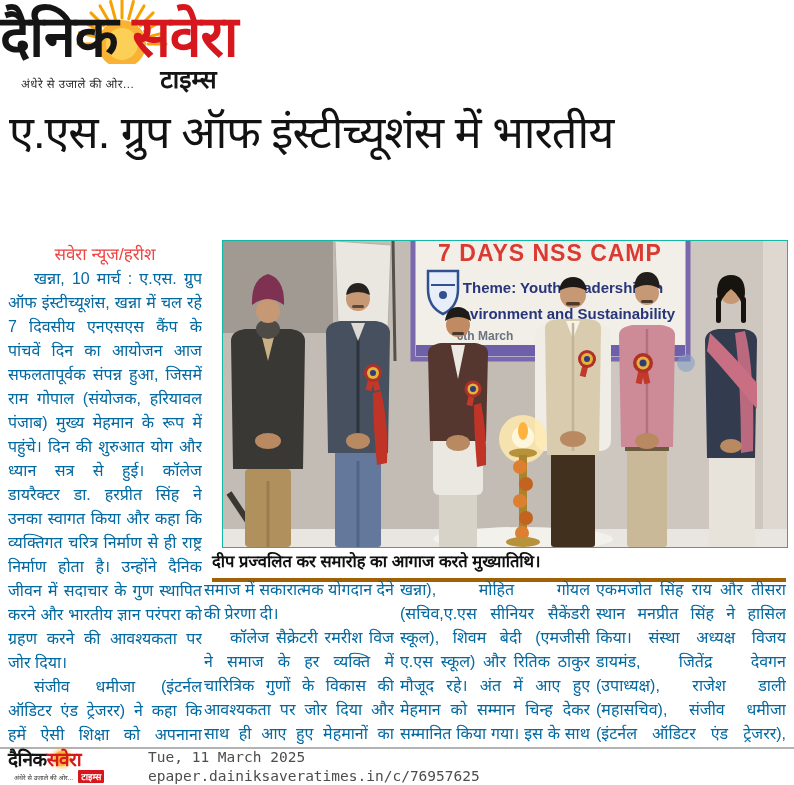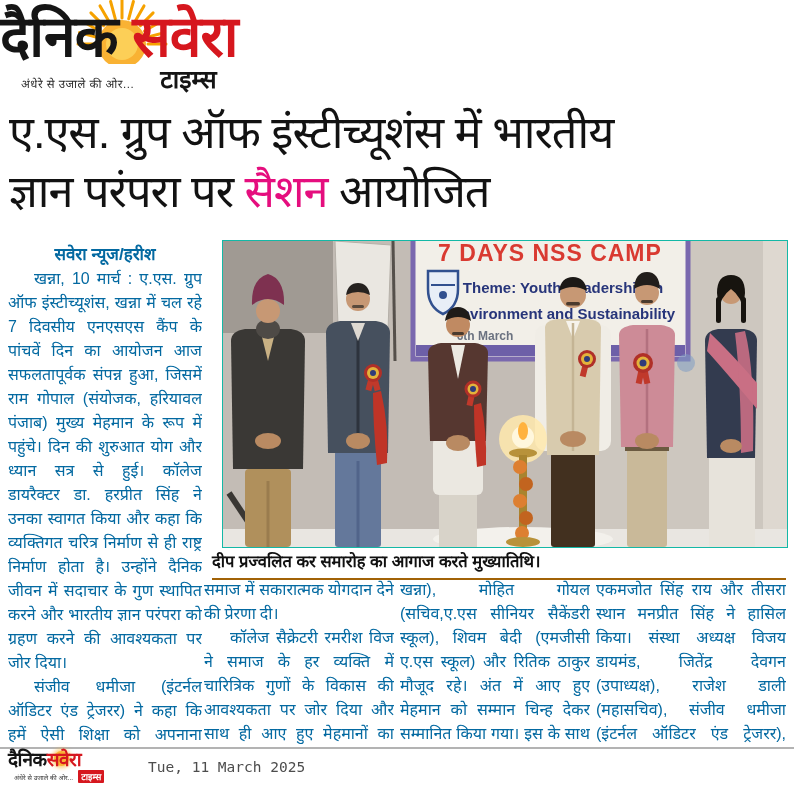--- a/index.html
+++ b/index.html
@@ -16,34 +16,34 @@
   .mast-title .red{color:#d6171e;}
   .mast-bottom{position:relative;z-index:1;display:flex;justify-content:center;align-items:baseline;gap:26px;margin-top:-4px;}
   .mast-tagline{font-size:11.5px;color:#2b2b2b;letter-spacing:.5px;}
   .mast-sub{font-size:25px;font-weight:800;color:#151515;letter-spacing:0;}
   
   .headline{position:absolute;top:104px;left:9px;width:776px;font-size:45px;line-height:1.3;
     font-weight:400;color:#121212;letter-spacing:-1px;text-align:left;}
   .headline .hl-pink{color:#e50e7e;}
   
   .byline{position:absolute;top:242px;left:8px;width:194px;text-align:center;
-    color:#0369a1;font-weight:700;font-size:17px;}
+    color:#ef4444;font-weight:400;font-size:17px;}
   .newscol{font-size:16px;line-height:1.5;text-align:justify;color:#0369a1;overflow:hidden;}
   .newscol p{margin:0;}
   .newscol p.indent{text-indent:26px;}
   .col1{position:absolute;top:267px;left:8px;width:194px;height:479px;}
   .col2{position:absolute;top:578px;left:204px;width:190px;height:168px;font-family:Liberation Serif, serif;}
   .col3{position:absolute;top:578px;left:400px;width:190px;height:168px;}
   .col4{position:absolute;top:578px;left:596px;width:190px;height:168px;}
   
   .photo{position:absolute;top:240px;left:222px;width:564px;height:306px;border:1px solid #14b8a6;box-sizing:content-box;}
   .photo svg{display:block;}
   .photo svg text{font-family:"Liberation Sans","DejaVu Sans",sans-serif;}
   .caption{position:absolute;top:549px;left:212px;width:574px;font-size:16.5px;font-weight:700;color:#101010;
-    padding-bottom:6px;border-bottom:2px solid #a16207;}
+    padding-bottom:6px;border-bottom:4px solid #a16207;}
   
   .footer{position:absolute;top:747px;left:0;width:794px;height:38px;border-top:2px solid #b3b3b3;
     background:#fff;display:flex;align-items:center;gap:20px;padding-left:8px;box-sizing:border-box;}
   .flogo{position:relative;width:120px;height:34px;flex:0 0 auto;}
   .flogo-sun{position:absolute;left:46px;top:1px;width:15px;height:15px;border-radius:50%;
     background:#f9b233;box-shadow:0 0 4px 2px rgba(249,178,51,.7);}
   .flogo-line1{position:relative;font-size:19px;font-weight:800;letter-spacing:-.5px;line-height:1.0;}
   .flogo-line1 .black{color:#151515;} .flogo-line1 .red{color:#d6171e;}
   .flogo-line2{position:relative;display:flex;align-items:baseline;gap:5px;margin-top:1px;padding-left:6px;}
   .flogo-tagline{font-size:6.5px;color:#333;}
@@ -82,21 +82,20 @@
       </div>
       <div class="mast-bottom">
         <span class="mast-tagline">अंधेरे से उजाले की ओर...</span>
         <span class="mast-sub">टाइम्स</span>
       </div>
     </div>
   </div>
 
   <div class="headline">
     <div>ए.एस. ग्रुप ऑफ इंस्टीच्यूशंस में भारतीय</div>
-    <div><span>ज्ञान परंपरा पर </span><span class="hl-pink">सैशन</span><span> आयोजित</span></div>
   </div>
 
   <div class="byline">सवेरा न्यूज/हरीश</div>
   <div class="newscol col1">
     <p class="indent">खन्ना, 10 मार्च : ए.एस. ग्रुप ऑफ इंस्टीच्यूशंस, खन्ना में चल रहे 7 दिवसीय एनएसएस कैंप के पांचवें दिन का आयोजन आज सफलतापूर्वक संपन्न हुआ, जिसमें राम गोपाल (संयोजक, हरियावल पंजाब) मुख्य मेहमान के रूप में पहुंचे। दिन की शुरुआत योग और ध्यान सत्र से हुई। कॉलेज डायरैक्टर डा. हरप्रीत सिंह ने उनका स्वागत किया और कहा कि व्यक्तिगत चरित्र निर्माण से ही राष्ट्र निर्माण होता है। उन्होंने दैनिक जीवन में सदाचार के गुण स्थापित करने और भारतीय ज्ञान परंपरा को ग्रहण करने की आवश्यकता पर जोर दिया।</p>
     <p class="indent">संजीव धमीजा (इंटर्नल ऑडिटर एंड ट्रेजरर) ने कहा कि हमें ऐसी शिक्षा को अपनाना चाहिए जिससे चरित्र निर्माण हो, मन की शक्ति बढ़े, बुद्धि का विस्तार हो और व्यक्ति अपने पैरों पर खड़ा हो सके। राम गोपाल ने चरित्र निर्माण पर एक प्रेरणादायक सत्र का संचालन किया। उन्होंने युवाओं को नैतिक मूल्यों, नेतृत्व कौशल और</p>
   </div>
 
   <div class="photo">
     <svg width="564" height="306" viewBox="0 0 564 306">
@@ -263,16 +262,17 @@
       <div class="flogo-line1">
         <span class="black">दैनिक</span><span class="red">सवेरा</span>
       </div>
       <div class="flogo-line2">
         <span class="flogo-tagline">अंधेरे से उजाले की ओर...</span>
         <span class="flogo-sub">टाइम्स</span>
       </div>
     </div>
     <div class="fmeta">
       <div>Tue, 11 March 2025</div>
+      <div>epaper.dainiksaveratimes.in/c/76957625</div>
     </div>
   </div>
 
 </div>
 
 </body></html>

